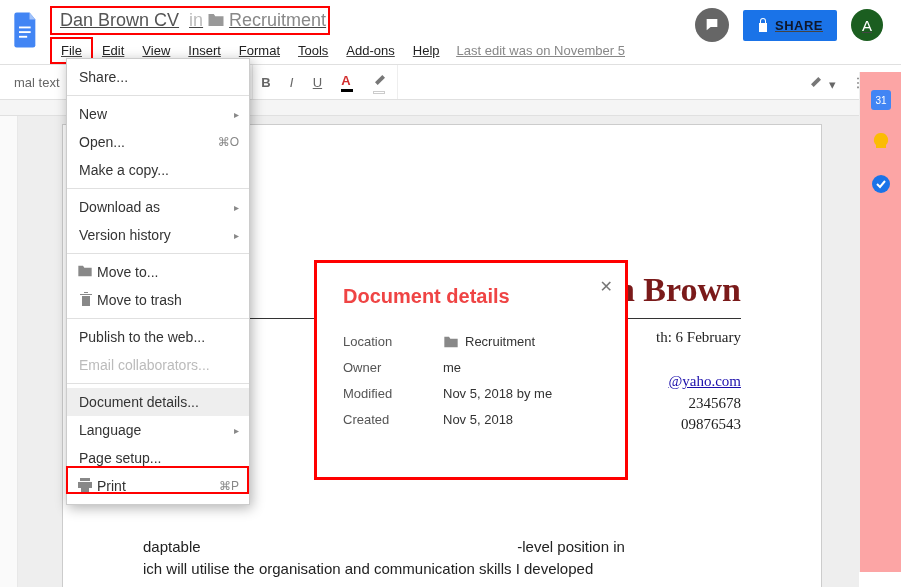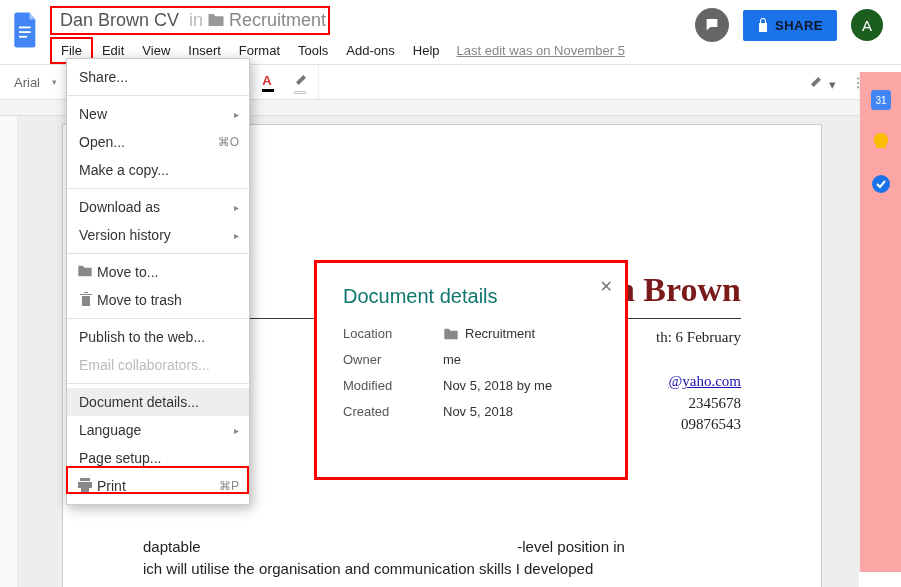--- a/index.html
+++ b/index.html
@@ -1,17 +1,17 @@
 <!DOCTYPE html>
 <html><head>
 <meta charset="utf-8">
 <style>
 * { margin:0; padding:0; box-sizing:border-box; }
 body { font-family:Arial,sans-serif; font-size:13px; background:#fff; width:901px; height:587px; overflow:hidden; position:relative; color:#444; }
-.hdr { display:flex; align-items:flex-start; padding:8px 12px 0 8px; }
+.hdr { display:flex; align-items:flex-start; padding:8px 12px 0 8px;text-decoration:underline; }
 .logo { width:36px; height:44px; display:flex; align-items:center; justify-content:center; margin-right:6px; }
 .logo svg { width:28px; height:36px; }
 .titlearea { flex:1; }
 .titlebar { display:flex; align-items:center; height:24px; }
 .doctitle { font-size:18px; color:#555; padding:2px 6px; }
 .inlbl { font-size:18px; color:#bbb; padding:0 4px; }
 .foldericon { width:18px; height:16px; margin-right:4px; }
 .folder { font-size:18px; color:#888; }
 .redbox1 { border:2px solid red; display:inline-flex; align-items:center; padding:0 2px; }
 .menus { display:flex; align-items:center; margin-top:5px; gap:0; }
@@ -43,21 +43,21 @@
 .filemenu { position:absolute; left:66px; top:58px; width:184px; background:#fff; border:1px solid #ccc; box-shadow:2px 3px 12px rgba(0,0,0,0.3); z-index:10; padding:4px 0; font-size:14px;text-align:right; }
 .fmrow { display:flex; align-items:center; padding:5px 14px 5px 12px; cursor:pointer; color:#333; height:28px; position:relative;}
 .fmrow.dis { color:#bbb; }
 .fmarrow { position:absolute; right:10px; color:#888; font-size:10px;}
 .fmsc { position:absolute; right:10px; color:#888; font-size:12px;}
 .fmsep { height:1px; background:#e0e0e0; margin:4px 0; }
 .fmicon { width:18px; display:inline-block; margin-left:-4px; margin-right:4px; color:#777;}
 .hlrow { background:#eee; }
 .redbox3 { position:absolute; left:66px; top:466px; width:183px; height:28px; border:2px solid red; z-index:20; pointer-events:none;}
 .modal { position:absolute; left:314px; top:260px; width:314px; height:220px; border:3px solid red; background:#fff; z-index:30; padding:22px 26px; }
-.modal h2 { font-size:20px; font-weight:normal; color:#0f766e; margin-bottom:18px;}
+.modal h2 { font-size:20px; font-weight:bold; color:#ef4444; margin-bottom:26px;}
 .mx { position:absolute; right:12px; top:14px; color:#777; font-size:16px; cursor:pointer;}
 .mrow { display:flex; font-size:13px; margin-bottom:11px; color:#555;}
 .mlbl { width:100px; }
 .mval { color:#333; display:flex; align-items:center; gap:6px;}
 .vruler { position:absolute; left:0; top:0; width:18px; bottom:0; background:#fafafa; border-right:1px solid #e8e8e8;}
 </style>
 </head>
 <body>
 
 <div class="hdr">
@@ -103,20 +103,21 @@
       <svg width="12" height="14" viewBox="0 0 12 14">
           <path fill="#fff" d="M3 5V3a3 3 0 016 0v2h1v9H2V5h1zm1 0h4V3a2 2 0 00-4 0v2z"></path>
         </svg>
       <span>SHARE</span>
     </div>
     <div class="avatar">A</div>
   </div>
 </div>
 
 <div class="toolbar">
+  <div class="tseg tdrop">mal text</div>
   <div class="tseg tdrop" style="min-width:100px">Arial</div>
   <div class="tseg">
      <span>−</span>
       <span class="fontsz">24</span>
       <span>+</span>
   </div>
   <div class="tseg">
     <span class="tb">B</span>&nbsp;&nbsp;
     <span class="ti">I</span>&nbsp;&nbsp;
     <span class="tu">U</span>&nbsp;&nbsp;

